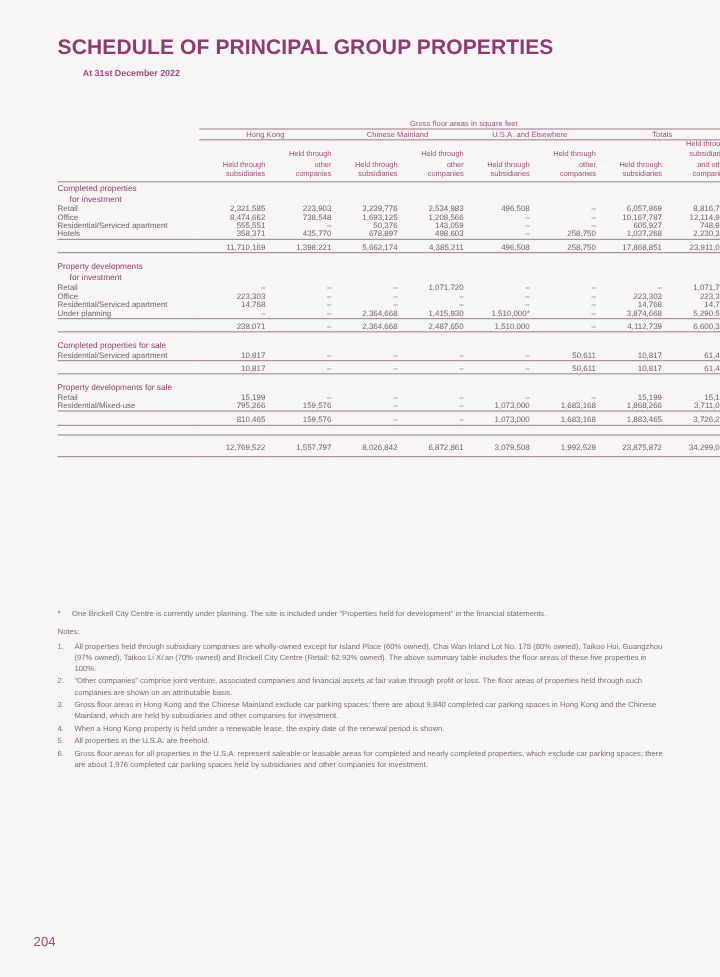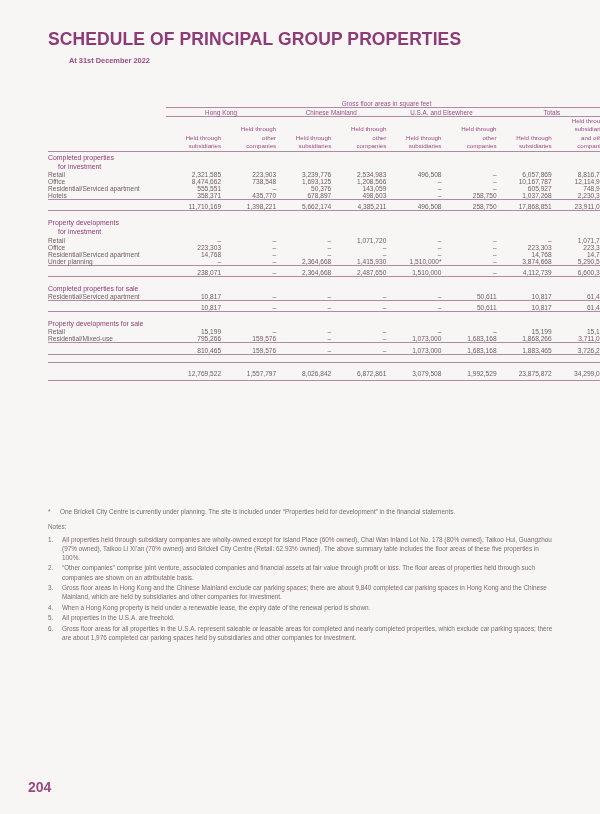--- a/index.html
+++ b/index.html
@@ -140,22 +140,22 @@
   }
   ol.note-list li .num-mark {
     width: 14px; flex: 0 0 14px;
   }
   ol.note-list li .body { flex: 1 1 auto; }
 
   .pageno {
     position: absolute;
     left: 28px;
     top: 779px;
-    font-size: 14px;
-    font-weight: bold;
+    font-size: 11px;
+    font-weight: normal;
     color: #9c4a81;
   }
 </style>
 </head>
 <body>
 
 <div class="page">
 
   <div class="title">SCHEDULE OF PRINCIPAL GROUP PROPERTIES</div>
   <div class="subtitle">At 31st December 2022</div>

